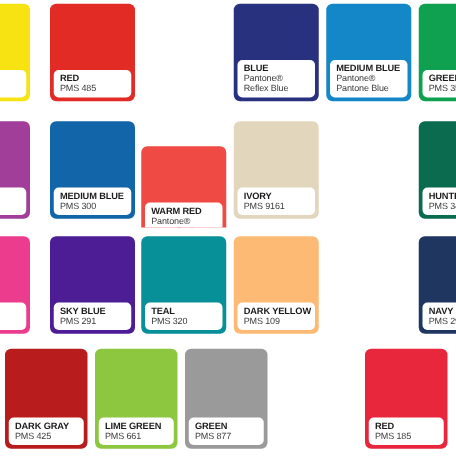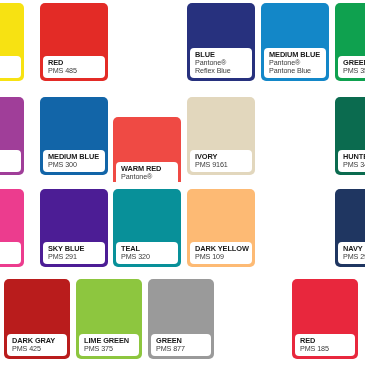--- a/index.html
+++ b/index.html
@@ -163,21 +163,21 @@
     <div class="row row-4">
       <div class="swatch" style="left: 4px; background: #b91c1c;">
         <div class="label">
           <div class="nm">DARK GRAY</div>
           <div class="sub">PMS 425</div>
         </div>
       </div>
       <div class="swatch" style="left: 76px; background: rgb(141, 198, 63);">
         <div class="label">
           <div class="nm">LIME GREEN</div>
-          <div class="sub">PMS 375</div>
+          <div class="sub">PMS 661</div>
         </div>
       </div>
       <div class="swatch" style="left: 148px; background: rgb(154, 154, 154);">
         <div class="label">
           <div class="nm">GREEN</div>
           <div class="sub">PMS 877</div>
         </div>
       </div>
       <div class="swatch" style="left: 292px; background: rgb(232, 39, 61);">
         <div class="label">

